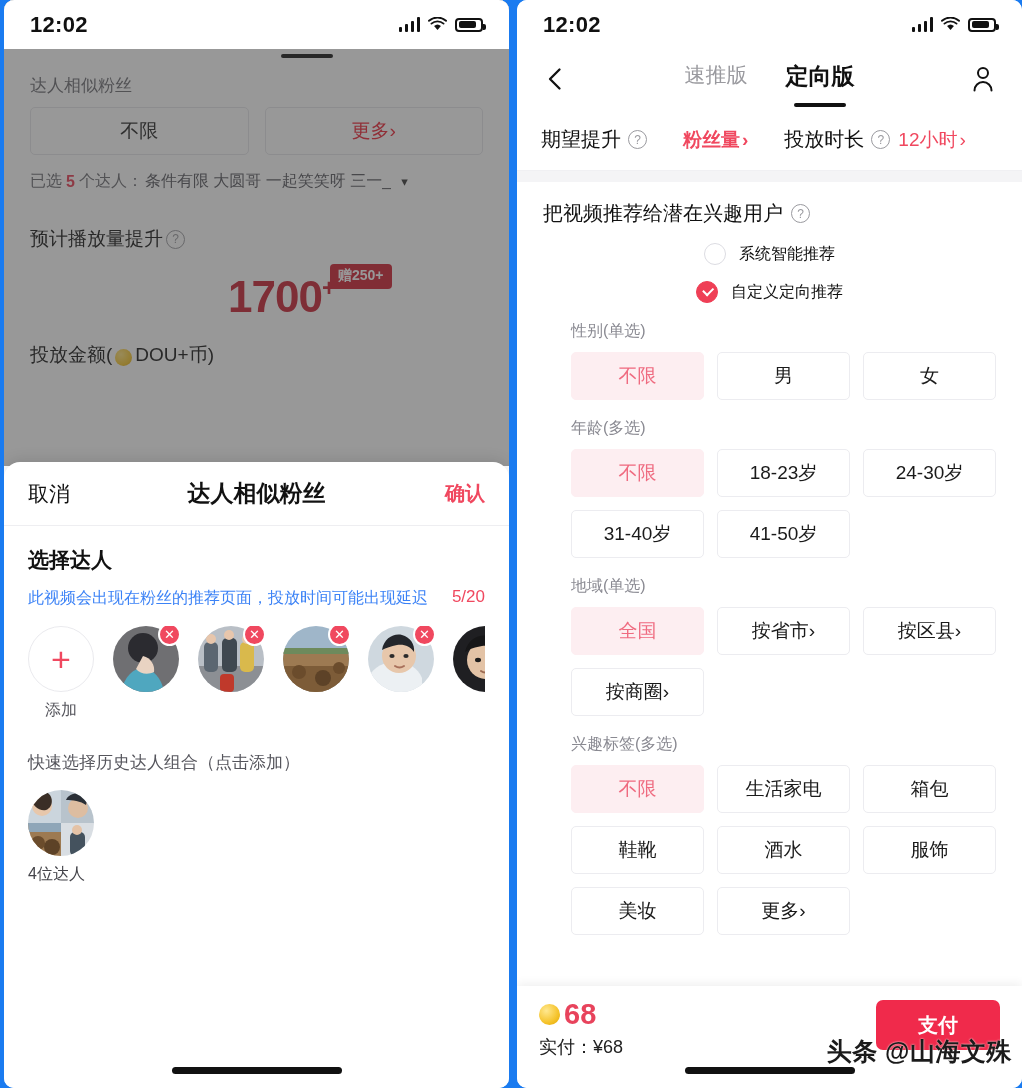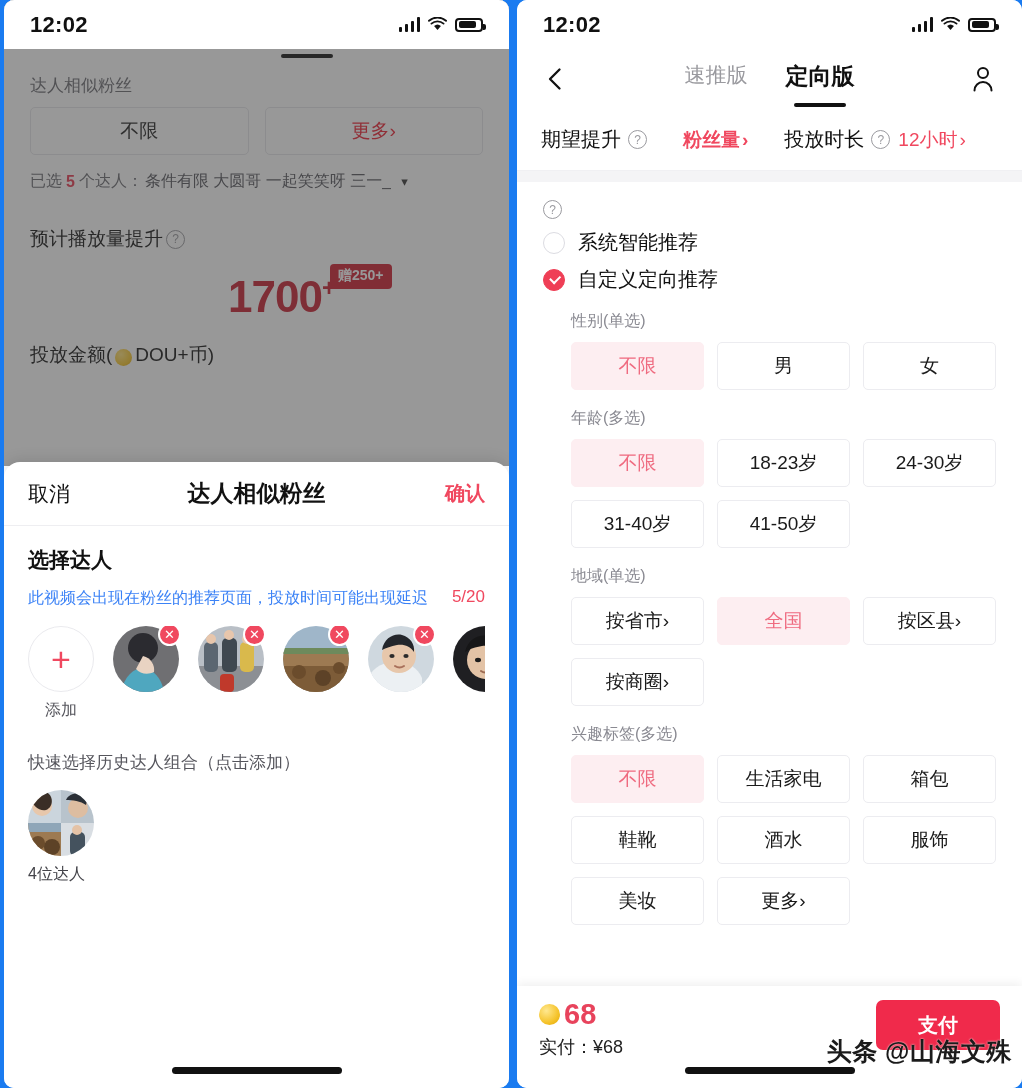--- a/index.html
+++ b/index.html
@@ -154,21 +154,21 @@
     border-bottom:1px solid #f0f0f3; gap:0; background:#fff;
   }
   .tr-item { display:flex; align-items:center; gap:7px; font-size:20px; color:#111; }
   .tr-val { color:#f0485f; font-size:19px; display:flex; align-items:center; gap:2px;}
   .tr-val.bold { font-weight:bold; }
   .tr-gap { width:36px; }
   .divider-band { height:11px; background:#f4f4f6; }
 
   .rbody { padding:0 26px; }
   .sec-q { display:flex; align-items:center; gap:8px; font-size:20px; color:#111; margin-top:18px; }
-  .radio-row { display:flex; align-items:center; gap:13px; margin-top:10px; font-size:20px; color:#111; }
+  .radio-row { display:flex; align-items:center; gap:13px; margin-top:16px; font-size:16px; color:#111;justify-content:center; }
   .radio {
     width:22px; height:22px; border-radius:50%; border:1.5px solid #dcdce2; background:#fff;
     flex:0 0 22px;
   }
   .radio.on {
     background:#ef3f56; border-color:#ef3f56; position:relative;
   }
   .radio.on::after{
     content:""; position:absolute; left:6px; top:5px; width:8px; height:4.5px;
     border-left:2px solid #fff; border-bottom:2px solid #fff; transform:rotate(-45deg);
@@ -473,20 +473,21 @@
       </span>
       <span class="tr-val" style="margin-left:8px">
         <span>12小时</span>
           <span>›</span>
       </span>
     </div>
     <div class="divider-band"></div>
 
     <div class="rbody">
       <div class="sec-q">
+        <span>把视频推荐给潜在兴趣用户</span>
         <span class="q-ico">?</span>
       </div>
 
       <div class="radio-row">
         <span class="radio"></span>
         <span>系统智能推荐</span>
       </div>
       <div class="radio-row">
         <span class="radio on"></span>
         <span>自定义定向推荐</span>
@@ -503,22 +504,22 @@
       <div class="grid3">
         <div class="opt sel">不限</div>
         <div class="opt">18-23岁</div>
         <div class="opt">24-30岁</div>
         <div class="opt">31-40岁</div>
         <div class="opt">41-50岁</div>
       </div>
 
       <div class="grp-label">地域(单选)</div>
       <div class="grid3">
+        <div class="opt sel">全国</div>
         <div class="opt">按省市›</div>
-        <div class="opt sel">全国</div>
         <div class="opt">按区县›</div>
         <div class="opt">按商圈›</div>
       </div>
 
       <div class="grp-label">兴趣标签(多选)</div>
       <div class="grid3">
         <div class="opt sel">不限</div>
         <div class="opt">生活家电</div>
         <div class="opt">箱包</div>
         <div class="opt">鞋靴</div>

